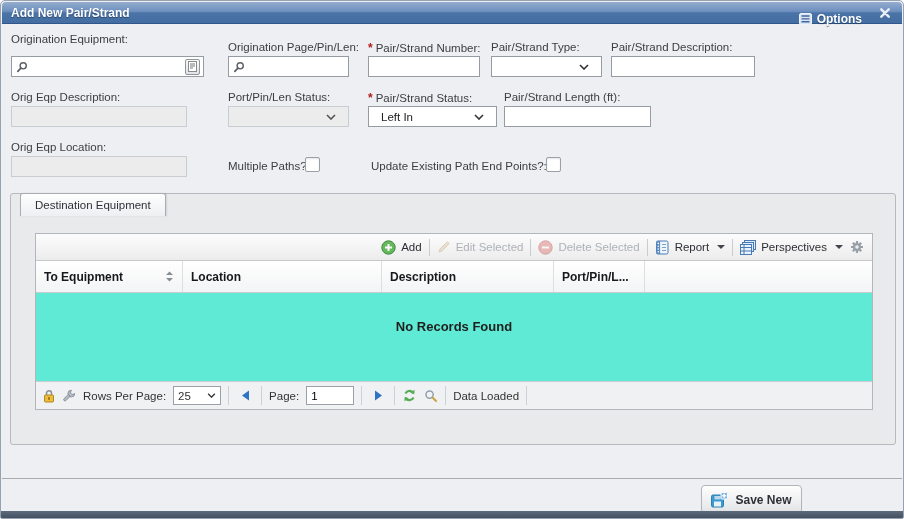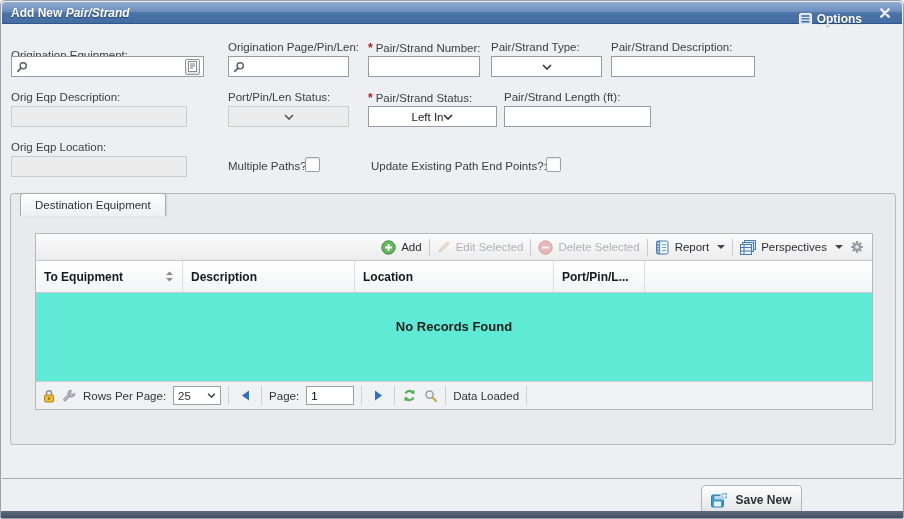--- a/index.html
+++ b/index.html
@@ -5,44 +5,44 @@
   html,body{margin:0;padding:0;background:#fff;}
   *{box-sizing:border-box;}
   .window{position:relative;width:904px;height:519px;background:#edeff2;
     border:1px solid #97a1af;border-radius:5px 5px 2px 2px;overflow:hidden;
     font-family:"Liberation Sans","DejaVu Sans",sans-serif;}
   
   .titlebar{position:absolute;top:1px;left:1px;right:1px;height:22px;border-radius:4px 4px 0 0;
     background:linear-gradient(180deg,#94adcf 0%,#6d8fbe 45%,#4a73a6 52%,#446da2 100%);
     border-bottom:1px solid #30568b;display:flex;align-items:center;padding:0 9px;}
   .title{color:#fff;font-weight:bold;font-size:12px;text-shadow:0 1px 1px rgba(18,40,72,.6);white-space:nowrap;}
-  .title .em{font-style:italic;}
+  .title .em{}
   .tb-spacer{flex:1;}
   .options-btn{display:flex;align-items:center;gap:5px;color:#fff;font-weight:bold;font-size:12px;
     cursor:pointer;text-shadow:0 1px 1px rgba(18,40,72,.6);margin-top:13px;}
   .close-btn{margin-left:18px;margin-right:3px;cursor:pointer;display:flex;align-items:center;}
   
   .lbl{position:absolute;font-size:11.5px;color:#3b3e42;white-space:nowrap;}
   .req{color:#b01c1c;font-weight:bold;margin-right:3px;font-size:12px;}
   .txt{position:absolute;height:21px;background:#fff;border:1px solid #959ca4;font-size:11.5px;
     padding:0 4px;font-family:inherit;color:#222;}
   .txt.disabled{background:#ececec;border-color:#c9cdd2;}
   .search-wrap{position:absolute;height:21px;background:#fff;border:1px solid #959ca4;
     display:flex;align-items:center;padding:0 3px 0 4px;gap:3px;}
   .bare{border:none;outline:none;flex:1;min-width:0;font-size:11.5px;font-family:inherit;
     background:transparent;height:100%;padding:0;color:#222;}
   .picker-btn{width:15px;height:16px;border:1px solid #8f959c;border-radius:2px;flex:0 0 auto;
     background:linear-gradient(#fbfbfb,#e1e3e6);display:flex;align-items:center;justify-content:center;cursor:pointer;}
   .sel{position:absolute;height:21px;background:#fff;border:1px solid #959ca4;display:flex;
-    align-items:center;justify-content:center;padding:0 3px;font-size:11.5px;color:#222;cursor:pointer;}
+    align-items:center;justify-content:space-between;padding:0 12px;font-size:11.5px;color:#222;cursor:pointer;}
   .sel.disabled{background:#ececec;border-color:#c9cdd2;cursor:default;}
   .checkbox{position:absolute;width:15px;height:15px;background:#fff;border:1px solid #9aa0a8;
     border-radius:2px;box-shadow:inset 0 1px 2px rgba(0,0,0,.10);cursor:pointer;}
   
-  #lbl-oe{left:10px;top:48px}      #f-oe{left:10px;top:55px;width:193px}
+  #lbl-oe{left:10px;top:32px}      #f-oe{left:10px;top:55px;width:193px}
   #lbl-opp{left:227px;top:40px}    #f-opp{left:227px;top:55px;width:121px}
   #lbl-psn{left:367px;top:40px}    #f-psn{left:367px;top:55px;width:112px}
   #lbl-pst{left:490px;top:40px}    #f-pst{left:490px;top:55px;width:111px}
   #lbl-psd{left:610px;top:40px}    #f-psd{left:610px;top:55px;width:144px}
   #lbl-oed{left:10px;top:90px}     #f-oed{left:10px;top:105px;width:176px}
   #lbl-ppls{left:227px;top:90px}   #f-ppls{left:227px;top:105px;width:121px}
   #lbl-pss{left:367px;top:90px}    #f-pss{left:367px;top:105px;width:129px}
   #lbl-psl{left:503px;top:90px}    #f-psl{left:503px;top:105px;width:147px}
   #lbl-oel{left:10px;top:140px}    #f-oel{left:10px;top:155px;width:176px}
   #lbl-mp{left:227px;top:159px}    #cb-mp{left:304px;top:156px}
@@ -254,25 +254,25 @@
       </div>
 
       <div class="ghead">
         <div class="hcell c0">
           <span>To Equipment</span>
           <svg width="9" height="11" viewBox="0 0 9 11">
               <path d="M4.5,0.5 L8,4 H1 Z" fill="#868c94"></path>
               <path d="M4.5,10.5 L1,7 H8 Z" fill="#868c94"></path>
             </svg>
         </div>
+        <div class="hcell c2">
+            <span>Location</span>
+          </div>
         <div class="hcell c1">
             <span>Description</span>
-          </div>
-        <div class="hcell c2">
-            <span>Location</span>
           </div>
         <div class="hcell c3">
             <span>Port/Pin/L...</span>
           </div>
         <div class="hcell c5">
             <span></span>
           </div>
       </div>
 
       <div class="gbody">

